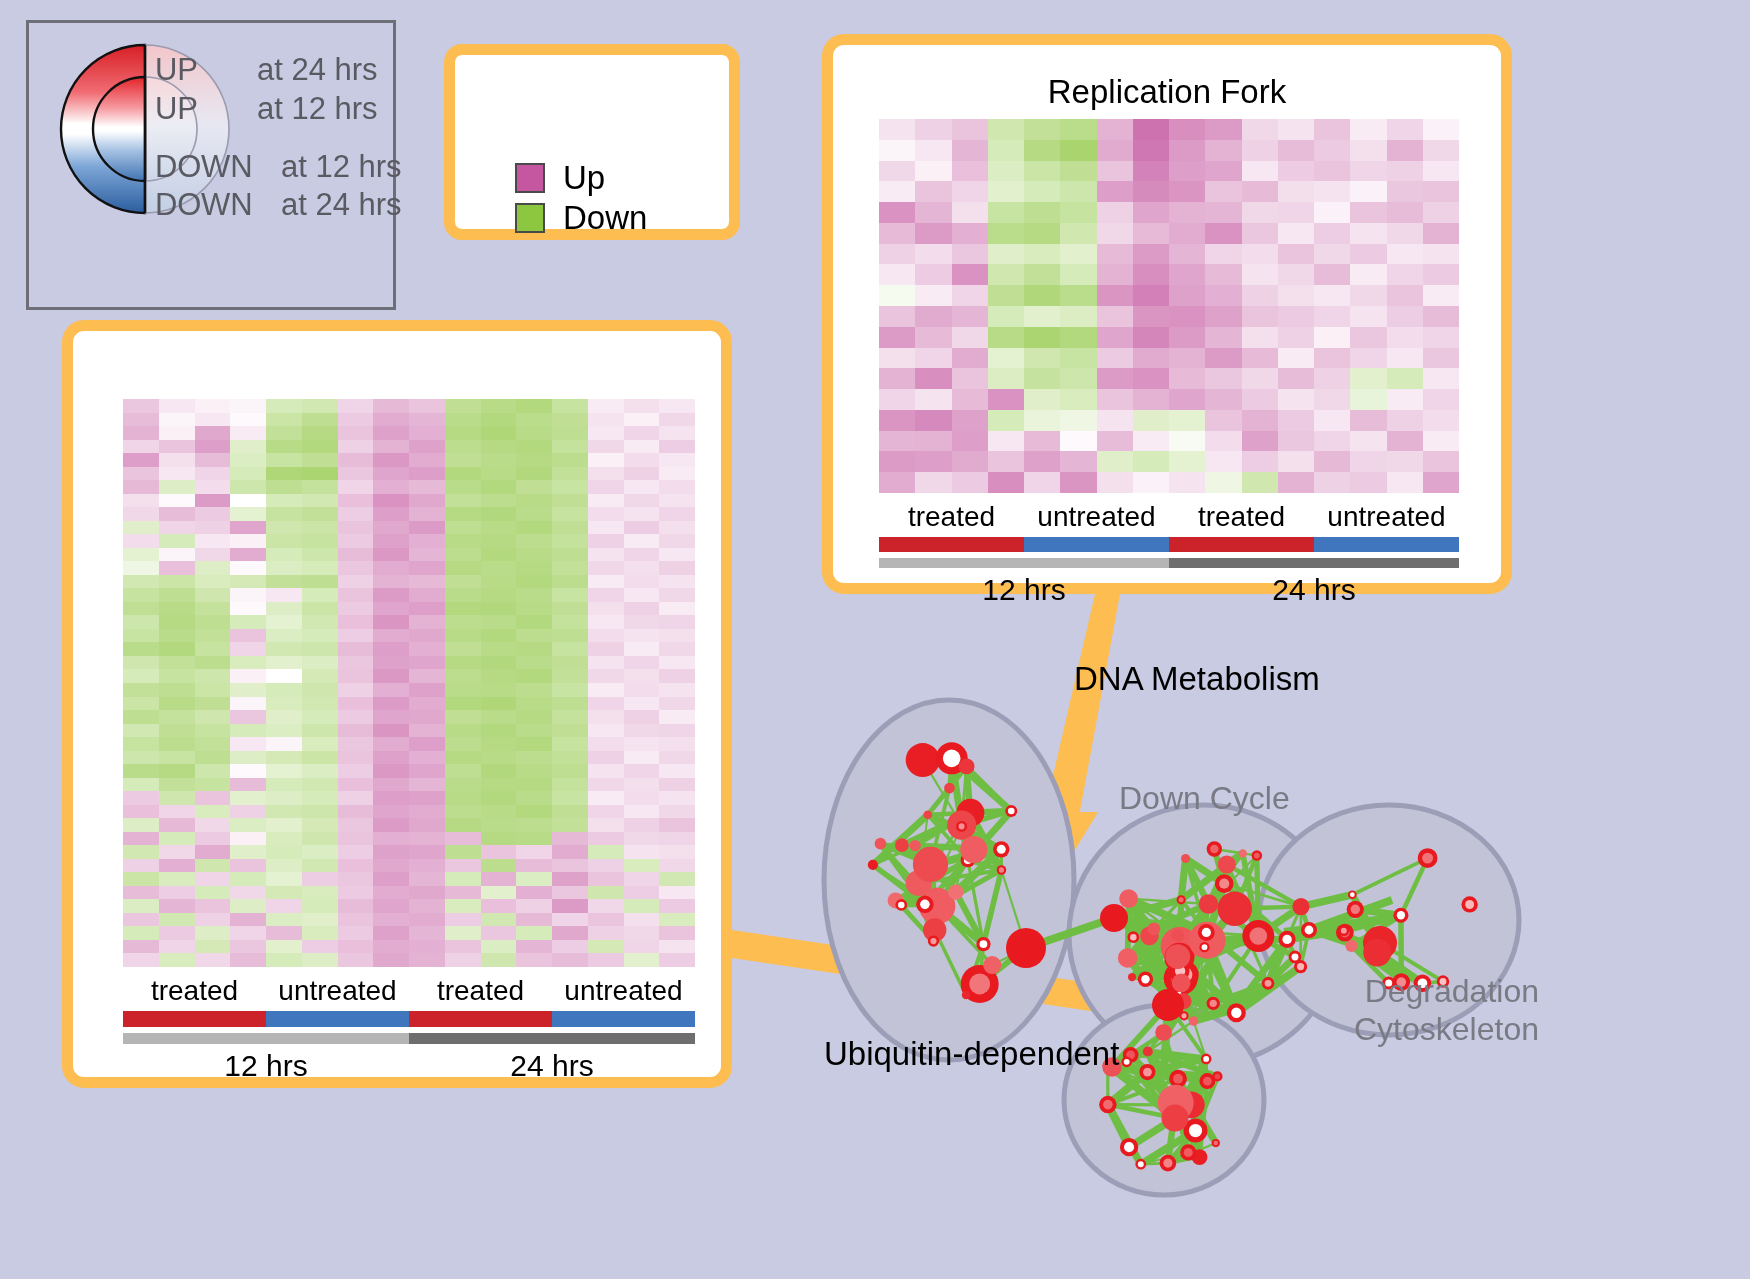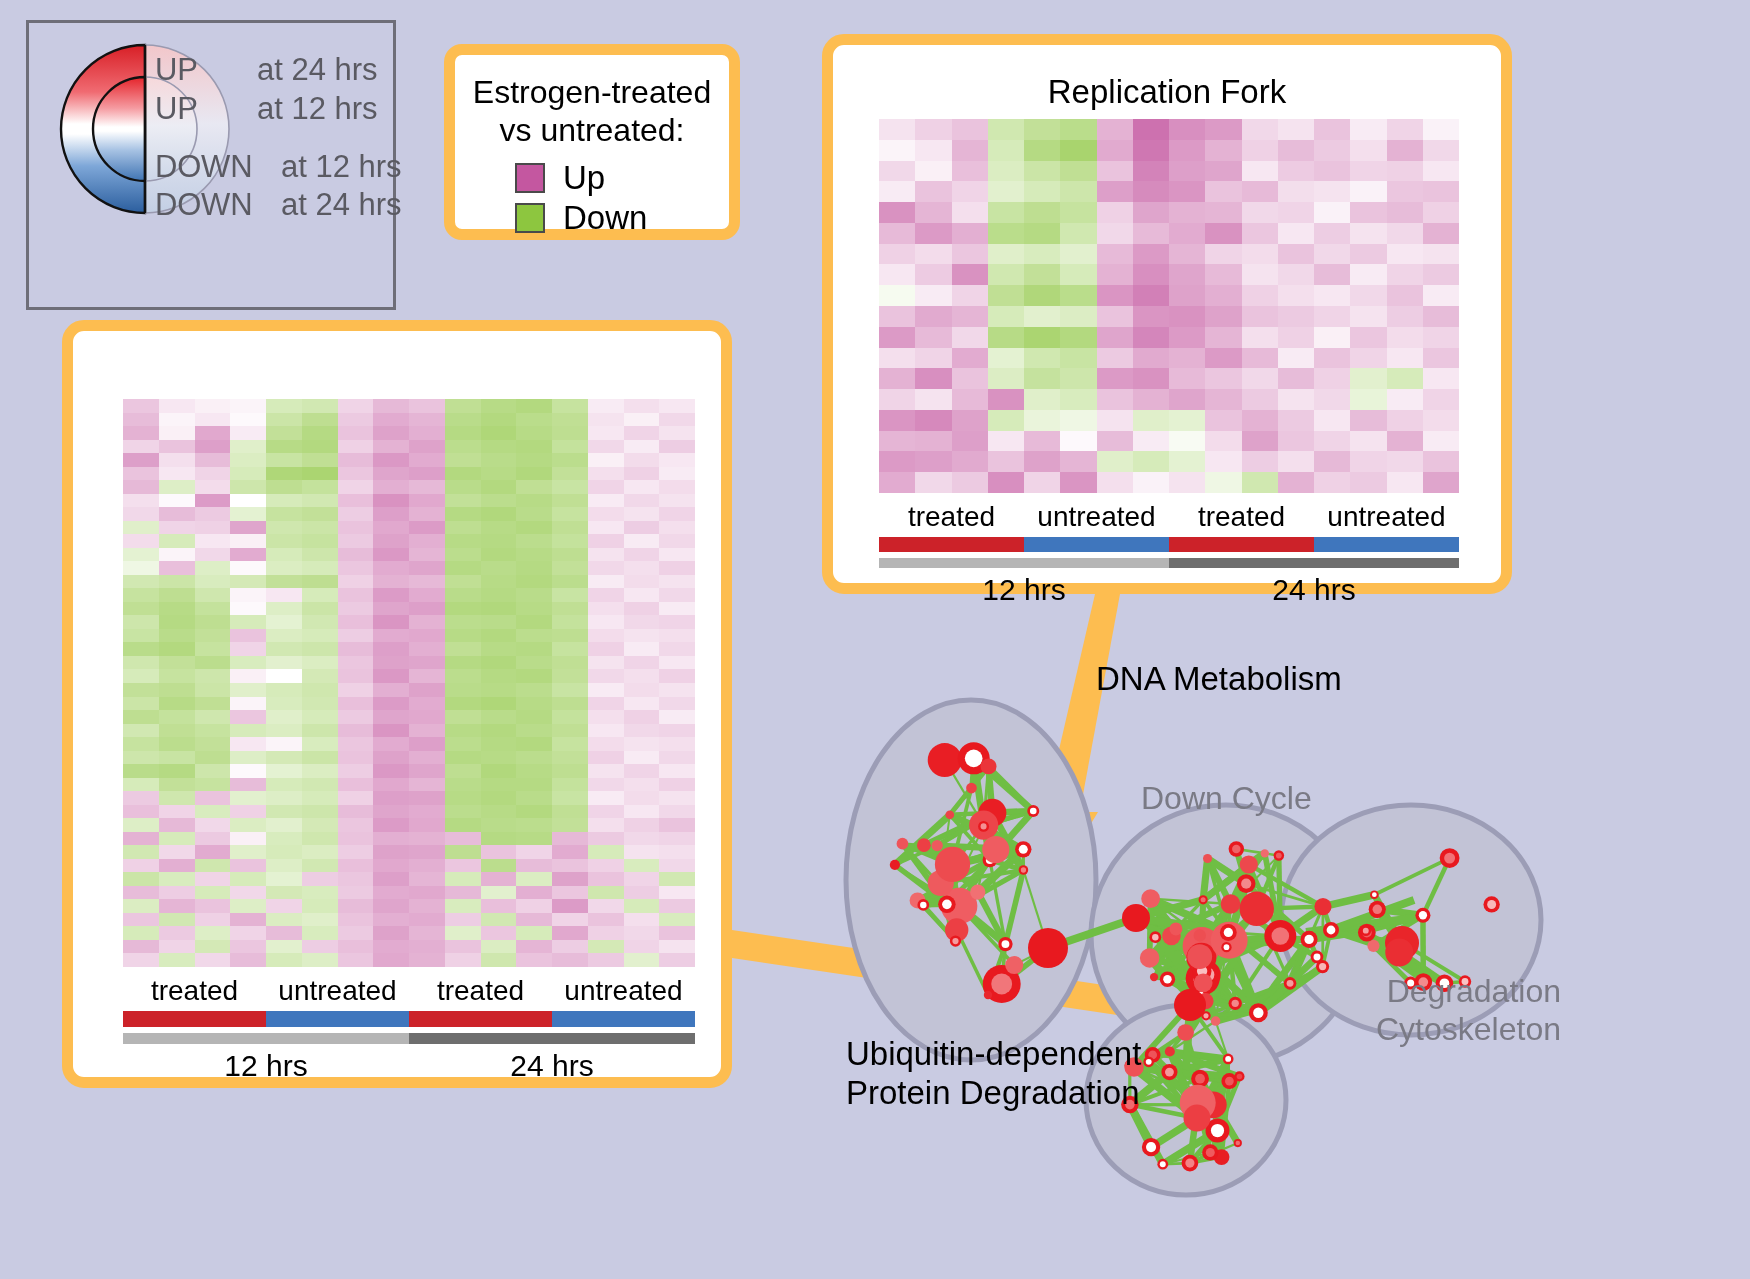--- a/index.html
+++ b/index.html
@@ -63,21 +63,21 @@
   .axis-labels{position:absolute;display:flex;}
   .axis-labels span{
     flex:1;text-align:center;font-size:28px;color:#000;white-space:nowrap;
   }
   .bar{position:absolute;display:flex;}
   .bar span{display:block;}
   .hrs-labels{position:absolute;display:flex;}
   .hrs-labels span{flex:1;text-align:center;font-size:30px;color:#000;}
 
   
-  #network{position:absolute;left:786px;top:600px;width:960px;height:679px;}
+  #network{position:absolute;left:764px;top:600px;width:960px;height:679px;}
   #network svg{display:block;}
   .net-label{position:absolute;white-space:nowrap;}
   #lbl-dna{font-size:33px;color:#000;left:310px;top:60px;}
   #lbl-cc{font-size:32px;color:#7a7a85;left:355px;top:180px;}
   #lbl-mt{font-size:32px;color:#7a7a85;left:590px;top:372px;line-height:1.2;
           text-align:right;}
   #lbl-ub{font-size:33px;color:#000;left:60px;top:435px;line-height:1.18;}
 
   
   #ribbons{position:absolute;inset:0;pointer-events:none;}
@@ -139,24 +139,20 @@
 
     <div class="wheel-rowlabel" style="left:126px;top:126px;">DOWN</div>
     <div class="wheel-hrs" style="left:252px;top:126px;">at 12 hrs</div>
 
     <div class="wheel-rowlabel" style="left:126px;top:164px;">DOWN</div>
     <div class="wheel-hrs" style="left:252px;top:164px;">at 24 hrs</div>
 
   </div>
 
   <div id="key-legend" class="ybox">
-    <div id="key-title">
-      <div>Estrogen-treated</div>
-      <div>vs untreated:</div>
-    </div>
     <div class="key-row" style="left:60px;top:104px;">
       <span class="key-swatch" style="background:#c457a0"></span>
       <span class="key-label">Up</span>
     </div>
     <div class="key-row" style="left:60px;top:144px;">
       <span class="key-swatch" style="background:#8dc63f"></span>
       <span class="key-label">Down</span>
     </div>
   </div>
 
@@ -1748,16 +1744,15 @@
     </svg>
 
     <div class="net-label" id="lbl-dna">DNA Metabolism</div>
     <div class="net-label" id="lbl-cc">Down Cycle</div>
     <div class="net-label" id="lbl-mt">
       <div>Degradation</div>
       <div>Cytoskeleton</div>
     </div>
     <div class="net-label" id="lbl-ub">
       <div>Ubiquitin-dependent</div>
-      <div>Protein Degradation</div>
     </div>
   </div>
 </div>
 
 </body></html>

